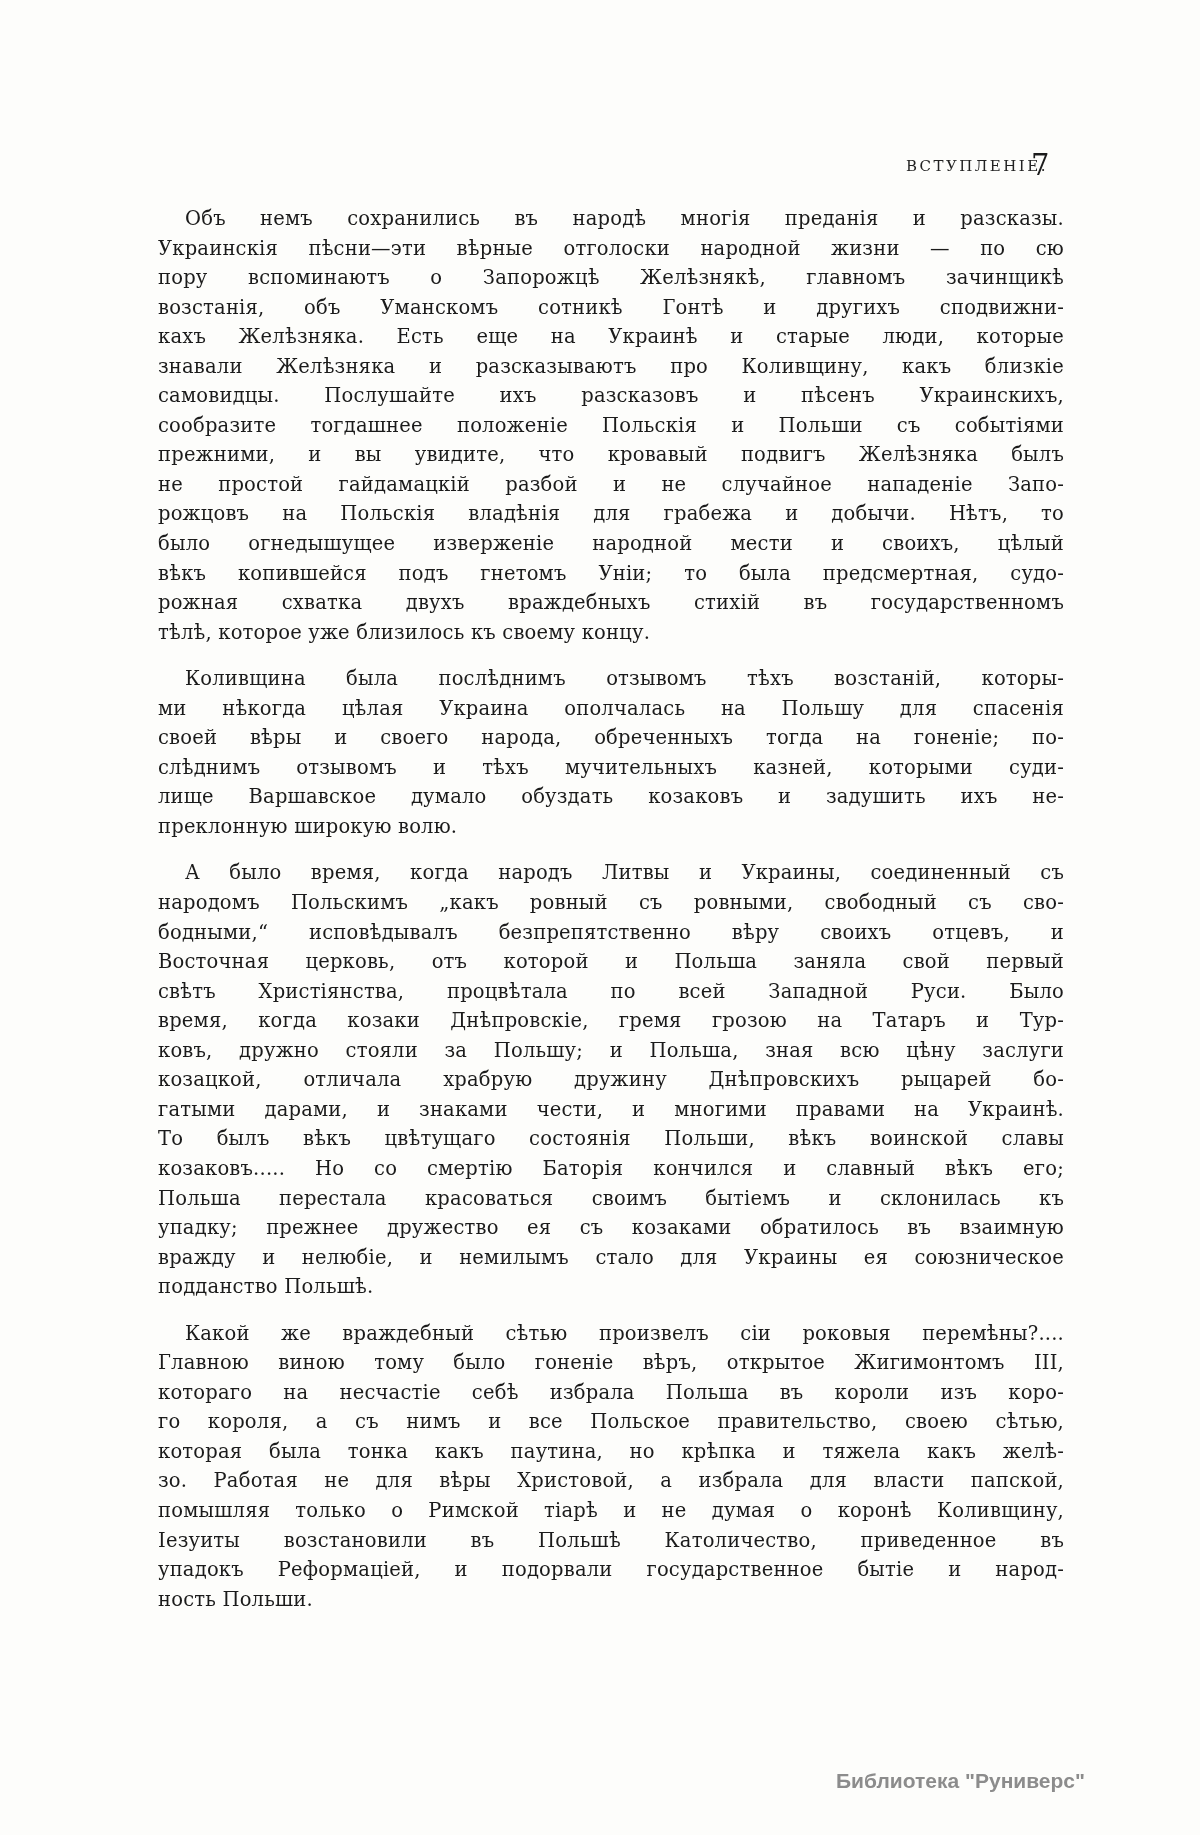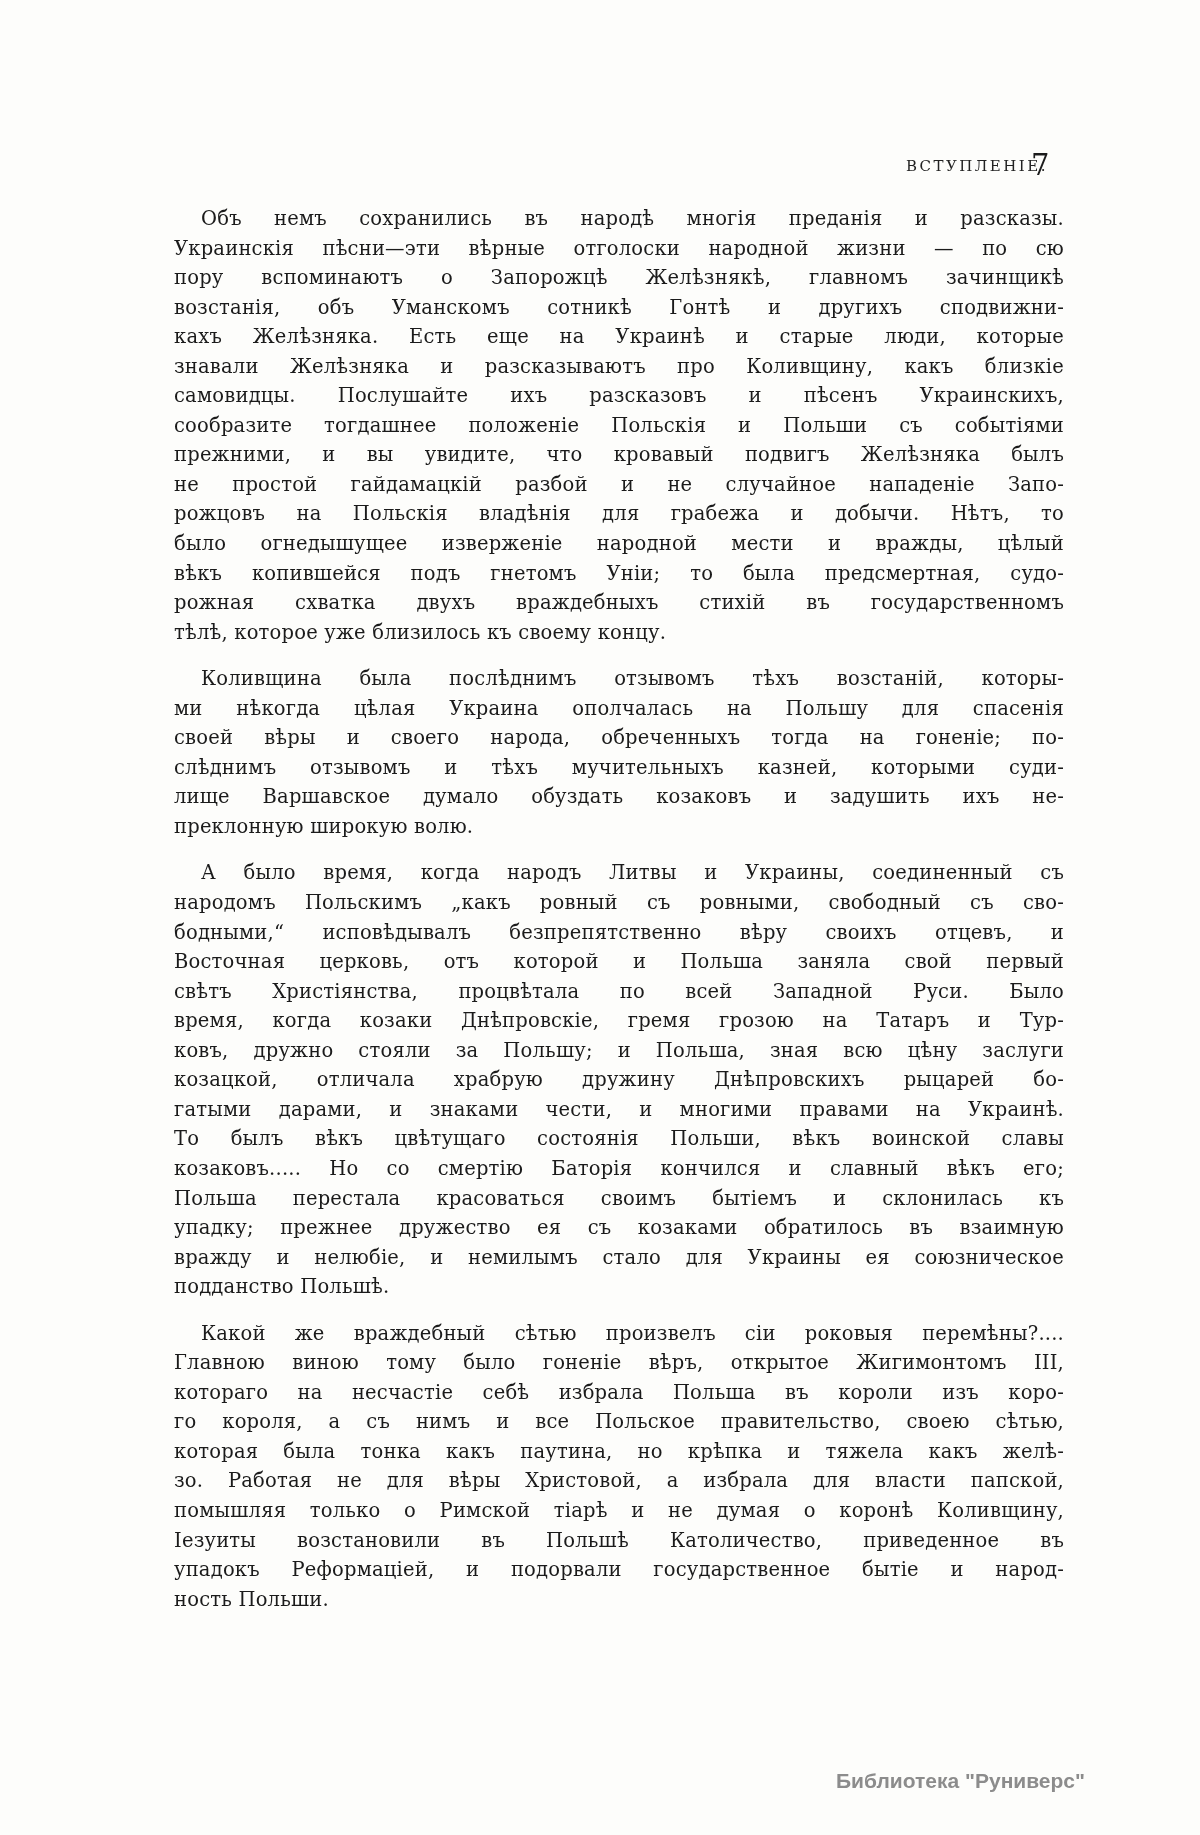--- a/index.html
+++ b/index.html
@@ -32,21 +32,20 @@
     font-size: 19.5px;
     line-height: 29.55px;
     letter-spacing: 0.2px;
   }
   .para { margin: 0; }
   .para + .para { margin-top: 17px; }
   .line {
     text-align: justify;
     text-align-last: justify;
     white-space: normal;
-    margin-left: 16px;
   }
   .line.first { text-indent: 27px; }
   .line.last { text-align-last: left; }
   .watermark {
     position: absolute;
     left: 836px; top: 1769px;
     font-family: "Liberation Sans", "DejaVu Sans", sans-serif;
     font-size: 21px;
     font-weight: bold;
     color: #8c8c8c;
@@ -67,21 +66,21 @@
       <div class="line">Украинскія пѣсни—эти вѣрные отголоски народной жизни — по сю</div>
       <div class="line">пору вспоминаютъ о Запорожцѣ Желѣзнякѣ, главномъ зачинщикѣ</div>
       <div class="line">возстанія, объ Уманскомъ сотникѣ Гонтѣ и другихъ сподвижни-</div>
       <div class="line">кахъ Желѣзняка. Есть еще на Украинѣ и старые люди, которые</div>
       <div class="line">знавали Желѣзняка и разсказываютъ про Коливщину, какъ близкіе</div>
       <div class="line">самовидцы. Послушайте ихъ разсказовъ и пѣсенъ Украинскихъ,</div>
       <div class="line">сообразите тогдашнее положеніе Польскія и Польши съ событіями</div>
       <div class="line">прежними, и вы увидите, что кровавый подвигъ Желѣзняка былъ</div>
       <div class="line">не простой гайдамацкій разбой и не случайное нападеніе Запо-</div>
       <div class="line">рожцовъ на Польскія владѣнія для грабежа и добычи. Нѣтъ, то</div>
-      <div class="line">было огнедышущее изверженіе народной мести и вражды, цѣлый</div>
+      <div class="line">было огнедышущее изверженіе народной мести и своихъ, цѣлый</div>
       <div class="line">вѣкъ копившейся подъ гнетомъ Уніи; то была предсмертная, судо-</div>
       <div class="line">рожная схватка двухъ враждебныхъ стихій въ государственномъ</div>
       <div class="line last">тѣлѣ, которое уже близилось къ своему концу.</div>
     </div>
 
     <div class="para">
       <div class="line first">Коливщина была послѣднимъ отзывомъ тѣхъ возстаній, которы-</div>
       <div class="line">ми нѣкогда цѣлая Украина ополчалась на Польшу для спасенія</div>
       <div class="line">своей вѣры и своего народа, обреченныхъ тогда на гоненіе; по-</div>
       <div class="line">слѣднимъ отзывомъ и тѣхъ мучительныхъ казней, которыми суди-</div>

